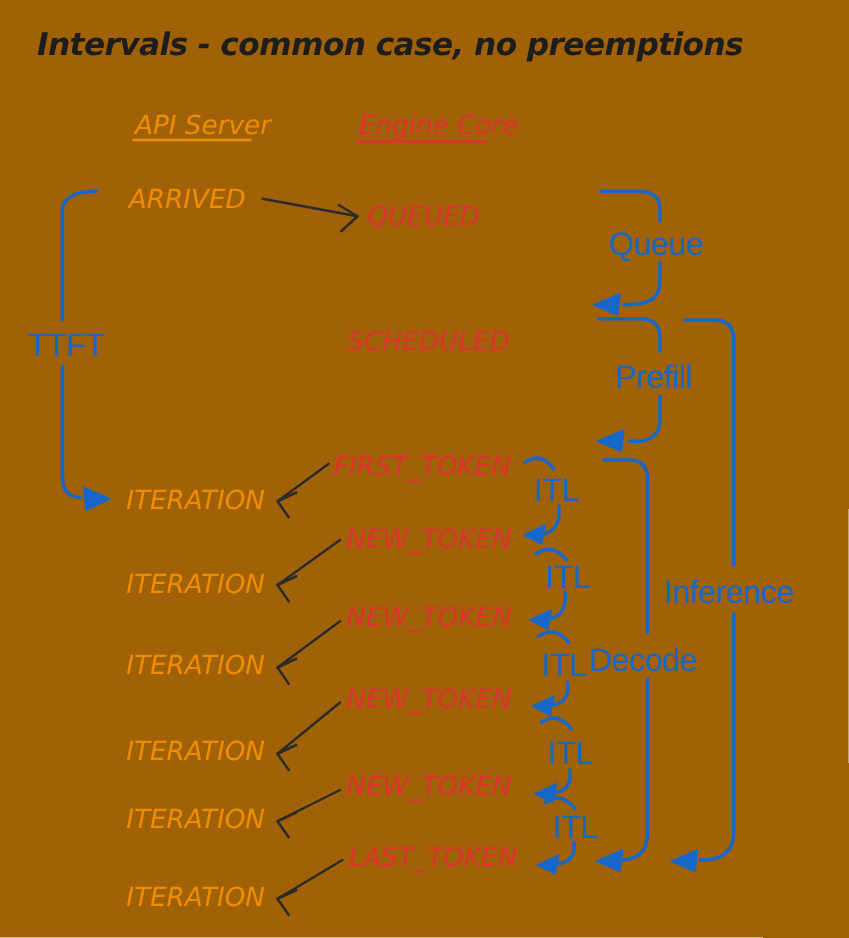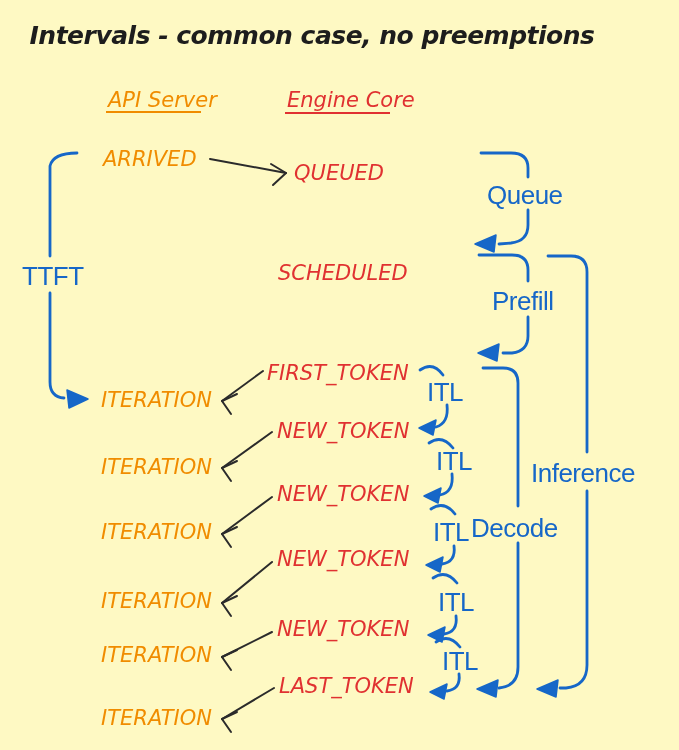--- a/index.html
+++ b/index.html
@@ -1,16 +1,16 @@
 <!DOCTYPE html>
 <html><head>
 <meta charset="utf-8">
 <style>
   html,body{margin:0;padding:0;background:#ffffff;}
-  .stage{position:relative;width:679px;height:750px;background:#fef9c3;overflow:hidden;
+  .stage{position:relative;width:679px;height:750px;background:#a16207;overflow:hidden;
          font-family:"Liberation Sans",sans-serif;}
   svg{display:block;}
   
   .hand{font-family:"DejaVu Sans",sans-serif;font-style:italic;}
   .title-t{font-size:25px;font-weight:bold;letter-spacing:-0.5px;fill:#1d1d1d;}
   .hdr{font-size:21px;fill:#f08c00;}
   .hdr-red{fill:#e03131;}
   .ev{font-size:21px;}
   .ev-orange{fill:#f08c00;}
   .ev-red{fill:#e03131;}

